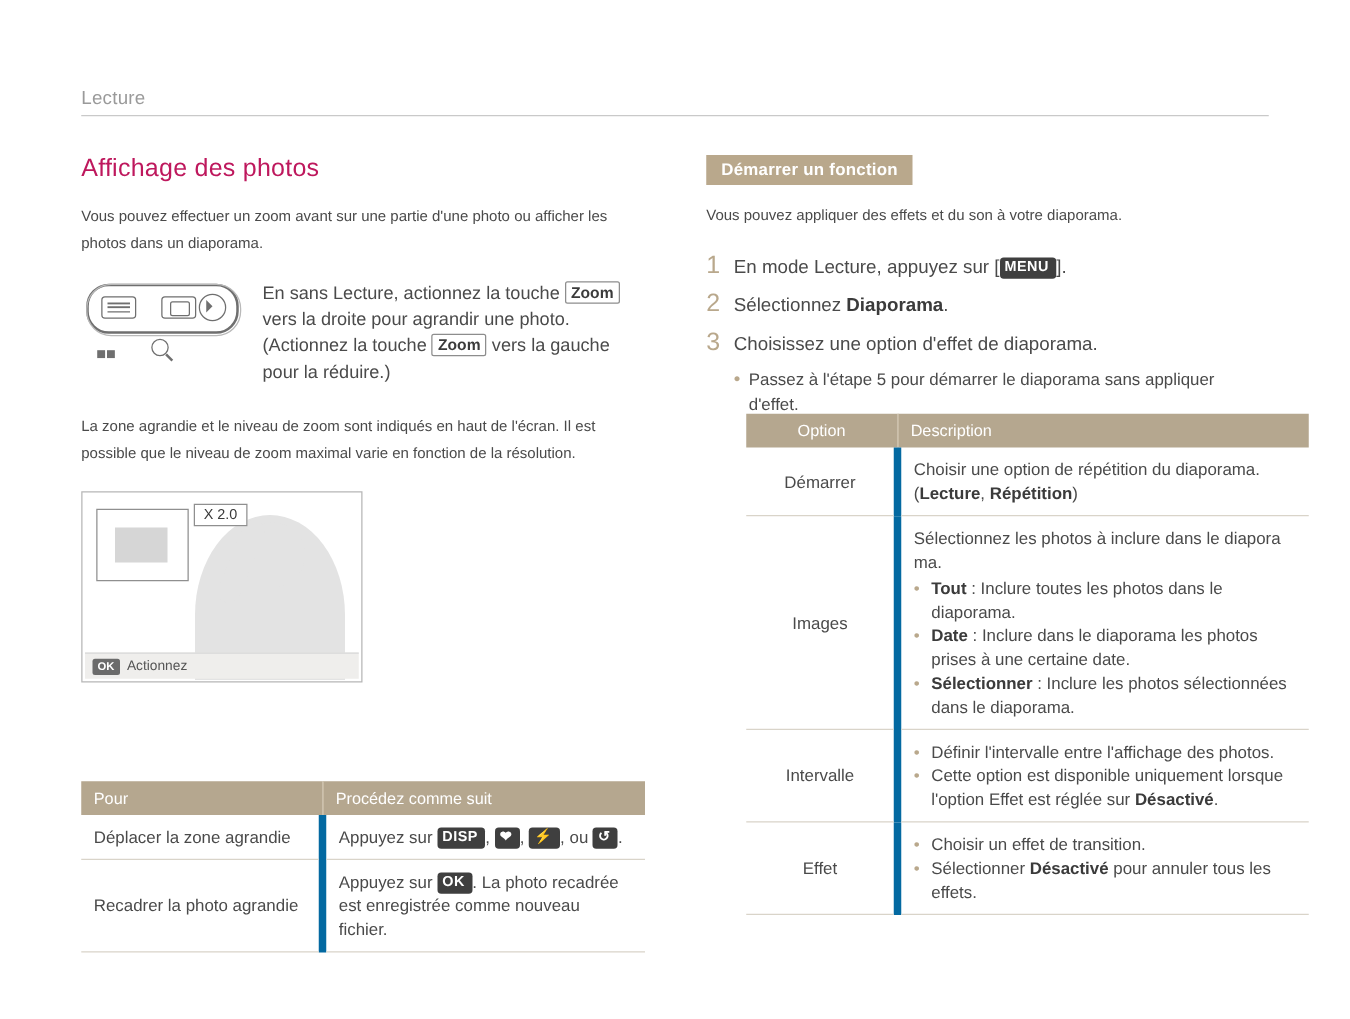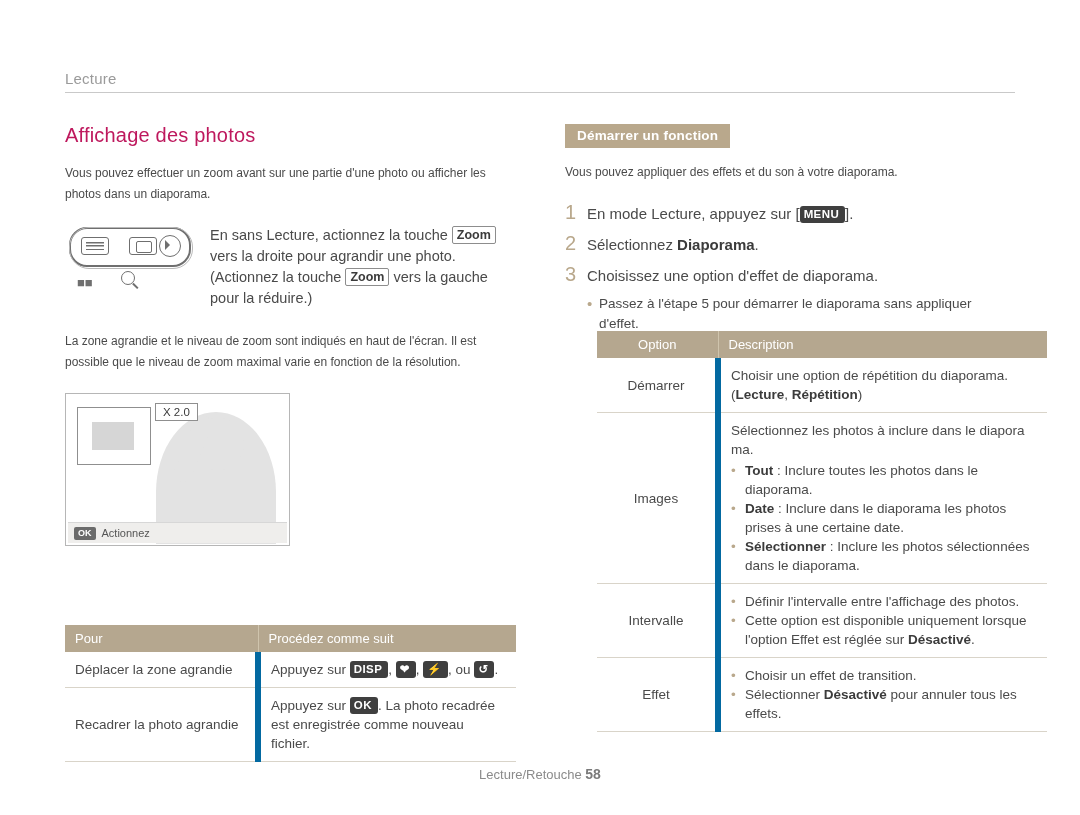--- a/index.html
+++ b/index.html
@@ -529,17 +529,14 @@
             <div class="rt-bullet">
               <span class="dot">•</span>
               <span><span>Sélectionner </span><b class="b">Désactivé</b><span> pour annuler tous les effets.</span></span>
             </div>
           </td>
         </tr>
       </tbody>
     </table>
   </div>
 
-  <div class="footer">
-    <span>Lecture/Retouche </span><span class="pg">58</span>
-  </div>
 
 </div>
 
 </body></html>

